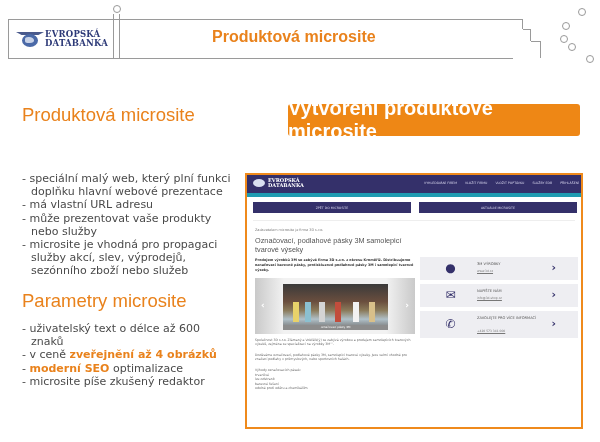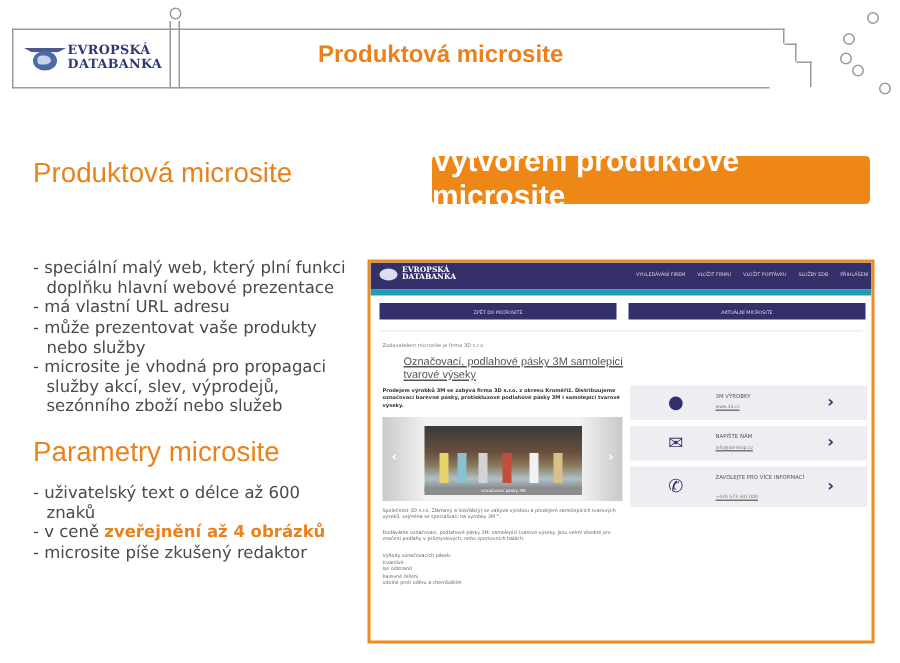--- a/index.html
+++ b/index.html
@@ -37,21 +37,21 @@
   .s-nav { position: absolute; left: 0; top: 0; width: 100%; height: 18px; background: #34306a; }
   .s-teal { position: absolute; left: 0; top: 18px; width: 100%; height: 4px; background: #1f9bb1; }
   .s-logo { position: absolute; left: 6px; top: 3px; display: flex; align-items: center; }
   .s-logo .g { width: 12px; height: 8px; border-radius: 50%; background: #d9dff0; }
   .s-logo .t { margin-left: 3px; font-family: "DejaVu Serif", serif; font-size: 5px; line-height: 5px; color: #fff; font-weight: bold; }
   .s-menu { position: absolute; right: 2px; top: 6px; display: flex; gap: 8px; }
   .s-menu span { font-size: 3.2px; color: #d8d6ee; white-space: nowrap; }
   .s-btn { position: absolute; top: 27px; height: 11px; background: #34306a; color: #d8d6ee; font-size: 3.2px; display: flex; align-items: center; justify-content: center; }
   .s-divider { position: absolute; left: 6px; right: 6px; top: 45px; height: 1px; background: #eee; }
   .s-crumb { position: absolute; left: 8px; top: 53px; font-size: 3.4px; color: #777; }
-  .s-h1 { position: absolute; left: 22px; top: 62px; width: 160px; font-family: "Liberation Sans", sans-serif; font-size: 7.3px; line-height: 8.5px; color: #555; text-decoration: underline; }
+  .s-h1 { position: absolute; left: 8px; top: 62px; width: 160px; font-family: "Liberation Sans", sans-serif; font-size: 7.3px; line-height: 8.5px; color: #555; }
   .s-lead { position: absolute; left: 8px; top: 83px; width: 160px; font-size: 3.4px; line-height: 5px; color: #333; font-weight: bold; }
   .s-gallery { position: absolute; left: 8px; top: 103px; width: 160px; height: 56px; background: linear-gradient(90deg,#c9c9c9 0%,#f2f2f2 18%,#f2f2f2 82%,#c9c9c9 100%); }
   .s-gallery .img { position: absolute; left: 28px; top: 6px; width: 105px; height: 44px; background: linear-gradient(180deg,#3a3a3a 0%,#6a4e3e 40%,#8a7a5a 60%,#b0c0c8 80%,#777 100%); }
   .s-gallery .img i { position: absolute; bottom: 6px; width: 6px; height: 20px; }
   .s-gallery .cap { position: absolute; left: 28px; top: 47px; width: 105px; height: 5px; background: #8c8c8c; color: #fff; font-size: 2.8px; text-align: center; line-height: 5px; }
   .s-arrow { position: absolute; top: 22px; color: #fff; font-size: 9px; font-weight: bold; }
   .s-body { position: absolute; left: 8px; width: 165px; font-size: 3.2px; line-height: 4.4px; color: #666; }
 
   .s-card { position: absolute; left: 173px; width: 158px; height: 23px; background: #eeeef2; }
   .s-card .ic { position: absolute; left: 24px; top: 5px; width: 13px; height: 13px; color: #34306a; font-size: 12px; line-height: 13px; text-align: center; }
@@ -94,20 +94,21 @@
   <li>- speciální malý web, který plní funkci doplňku hlavní webové prezentace</li>
   <li>- má vlastní URL adresu</li>
   <li>- může prezentovat vaše produkty nebo služby</li>
   <li>- microsite je vhodná pro propagaci služby akcí, slev, výprodejů, sezónního zboží nebo služeb</li>
 </ul>
 
 <div class="sec-title" style="top:290px;">Parametry microsite</div>
 <ul class="blist" style="top:322px;width:210px;">
   <li>- uživatelský text o délce až 600 znaků</li>
   <li><span>- v ceně </span><span class="hl">zveřejnění až 4 obrázků</span></li>
+  <li><span>- </span><span class="hl">moderní SEO</span><span> optimalizace</span></li>
   <li>- microsite píše zkušený redaktor</li>
 </ul>
 
 <div class="cta">Vytvoření produktové microsite</div>
 
 <div class="shot">
   <div class="s-nav">
     <div class="s-logo">
       <div class="g"></div>
       <div class="t">

